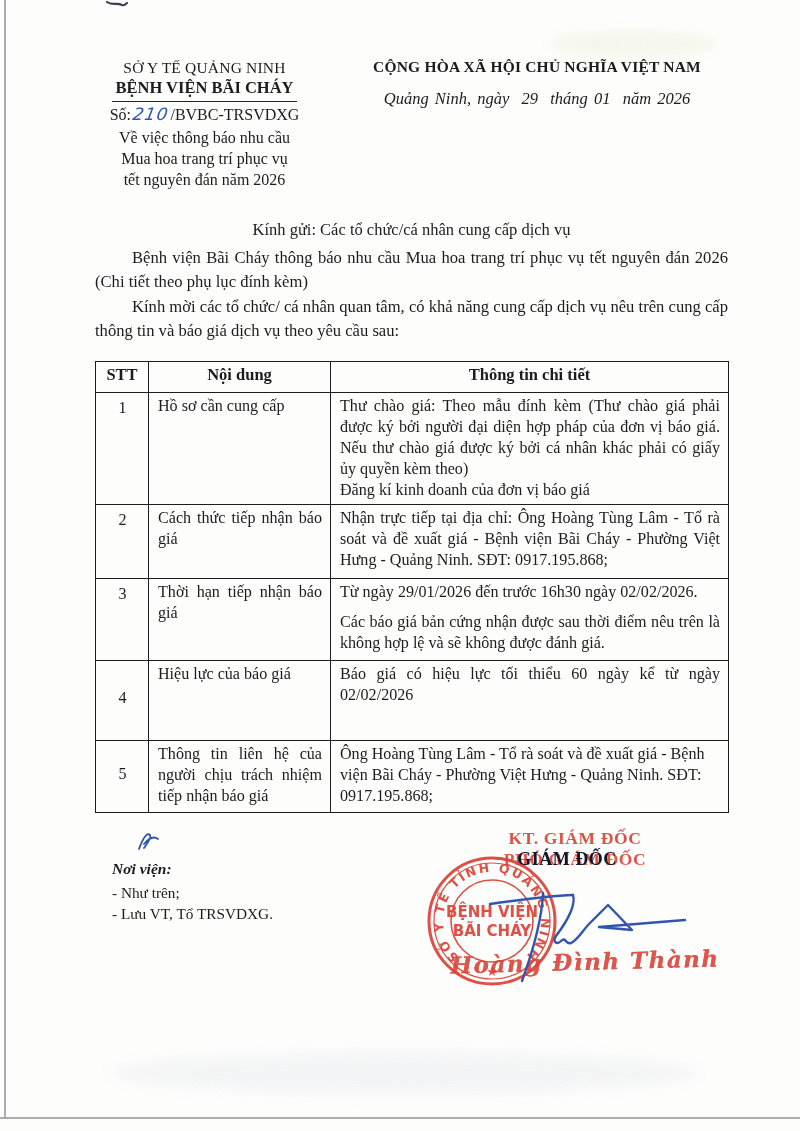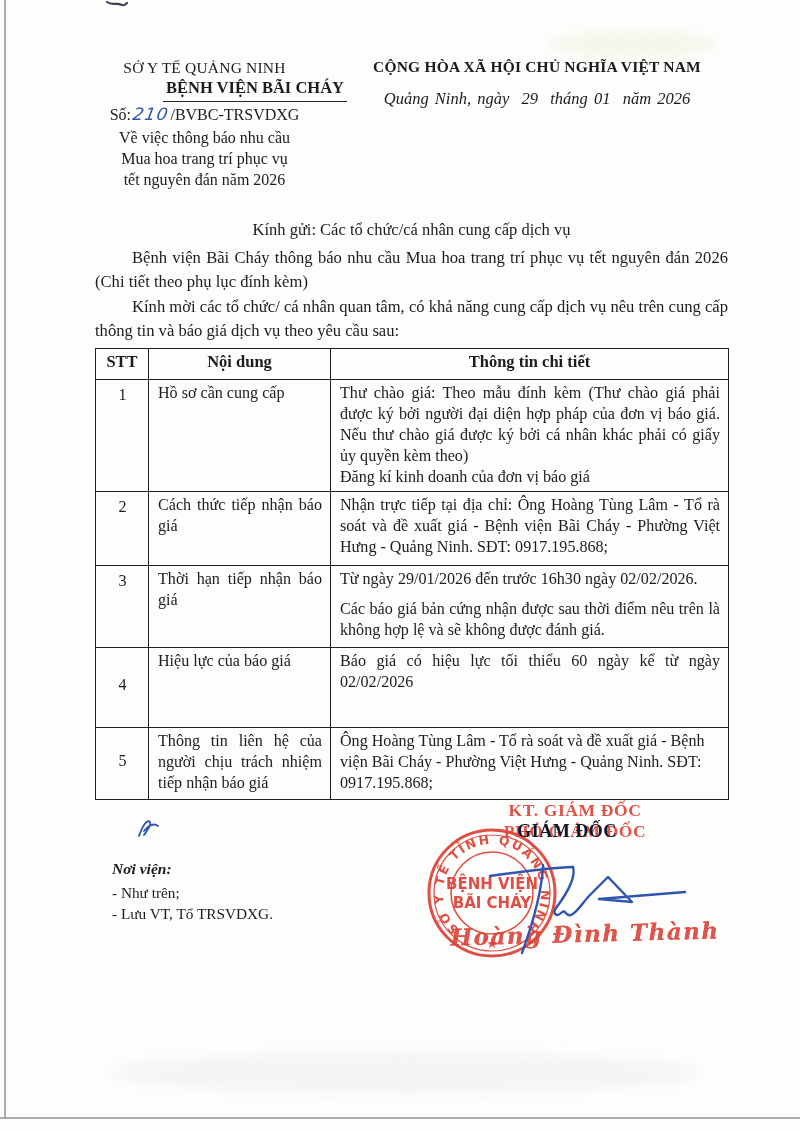--- a/index.html
+++ b/index.html
@@ -16,60 +16,60 @@
   
   .edge-left{position:absolute;left:4px;top:0;width:2px;height:1118px;background:#8d939b;opacity:.75;}
   .edge-bottom{position:absolute;left:0;top:1117px;width:800px;height:2px;background:#9aa0a6;opacity:.85;}
   .smudge-tr{position:absolute;left:548px;top:30px;width:170px;height:28px;background:#eef0d9;opacity:.45;filter:blur(5px);border-radius:50%;}
   .smudge-b{position:absolute;left:110px;top:1052px;width:590px;height:42px;background:#c9ced8;opacity:.18;filter:blur(7px);border-radius:50%;}
   .penmark-top{position:absolute;left:103px;top:0;}
 
   
   .hdr-left{position:absolute;left:62px;top:58px;width:285px;text-align:center;line-height:1.25;}
   .hdr-left .l1{font-size:15.5px;letter-spacing:.2px;}
-  .hdr-left .l2{font-size:16.5px;font-weight:bold;margin-top:1px;text-align:right;}
+  .hdr-left .l2{font-size:16.5px;font-weight:bold;margin-top:1px;}
   .hdr-left .l2 span{display:inline-block;border-bottom:1.6px solid #26262a;padding:0 3px 2px;}
   .docnum{font-size:16px;margin-top:2px;white-space:nowrap;}
   .hand{color:var(--blue);font-style:italic;font-family:"DejaVu Sans",sans-serif;font-size:17px;
         display:inline-block;transform:skewX(-10deg);letter-spacing:1px;margin:0 2px;}
   .subject{font-size:16px;line-height:1.3;margin-top:3px;}
 
   .hdr-right{position:absolute;left:348px;top:58px;width:378px;text-align:center;}
   .hdr-right .n1{font-size:15.5px;font-weight:bold;letter-spacing:.2px;}
   .hdr-right .n2{font-size:17px;font-weight:bold;margin-top:3px;}
   .hdr-right .n2 span{display:inline-block;border-bottom:1.7px solid #26262a;padding:0 2px 3px;}
   .date{font-style:italic;font-size:16.5px;margin-top:13px;white-space:pre-wrap;word-spacing:2px;}
 
   
   .body-wrap{position:absolute;left:95px;top:220px;width:633px;}
   .salutation{text-align:center;font-size:16.5px;margin:0 0 6px;}
   p.bpara{margin:2px 0 2px;text-align:justify;text-indent:37px;font-size:16.6px;line-height:1.42;}
 
-  table.doc{border-collapse:collapse;width:633px;margin-top:6px;table-layout:fixed;}
+  table.doc{border-collapse:collapse;width:633px;margin-top:19px;table-layout:fixed;}
   table.doc th,table.doc td{border:1.6px solid #1d1d1f;vertical-align:top;}
   table.doc th{font-size:16.5px;font-weight:bold;text-align:center;padding:3px 4px;height:24px;}
   col.c1{width:53px;}col.c2{width:182px;}col.c3{width:398px;}
   td{font-size:16.1px;line-height:1.3;padding:3px 8px 3px 9px;}
   td.stt{text-align:center;padding-top:5px;}
   tr.vmid td.stt{vertical-align:middle;padding-top:0;}
   td.nd{text-align:justify;}
   td.ct{text-align:justify;}
   td.ct.left{text-align:left;}
   td.ct p{margin:0;}
   td.ct p.gap{margin-top:9px;}
   tr.r1{height:104px;}tr.r2{height:74px;}tr.r3{height:82px;}tr.r4{height:80px;}tr.r5{height:72px;}
 
   .closing{margin:13px 0 0;text-indent:37px;font-size:16.6px;}
   .flourish{position:relative;top:4px;left:3px;}
 
   
   .recipients{position:absolute;left:112px;top:858px;font-size:15.3px;line-height:1.4;}
   .recipients .lbl{font-weight:bold;font-style:italic;font-size:15.5px;margin-bottom:2px;}
 
-  .sigblock{position:absolute;left:415px;top:800px;width:320px;height:200px;}
+  .sigblock{position:absolute;left:415px;top:828px;width:320px;height:200px;}
   .kt{color:var(--red);font-weight:bold;font-size:17.5px;text-align:center;letter-spacing:.6px;
       font-family:"Liberation Serif",serif;opacity:.92;}
   .titleline{position:relative;height:23px;margin-top:0;}
   .titleline .red2{position:absolute;left:0;width:100%;text-align:center;color:var(--red);
       font-weight:bold;font-size:17.5px;letter-spacing:.6px;opacity:.9;}
   .titleline .black2{position:absolute;left:-8px;width:100%;text-align:center;color:#0f172a;
       font-weight:bold;font-size:18px;letter-spacing:.5px;z-index:3;}
   .round-stamp{position:absolute;left:10px;top:26px;z-index:1;opacity:.93;}
   .sig-svg{position:absolute;left:65px;top:58px;z-index:4;}
   .signer{position:absolute;left:10px;top:120px;width:100%;text-align:center;z-index:2;

